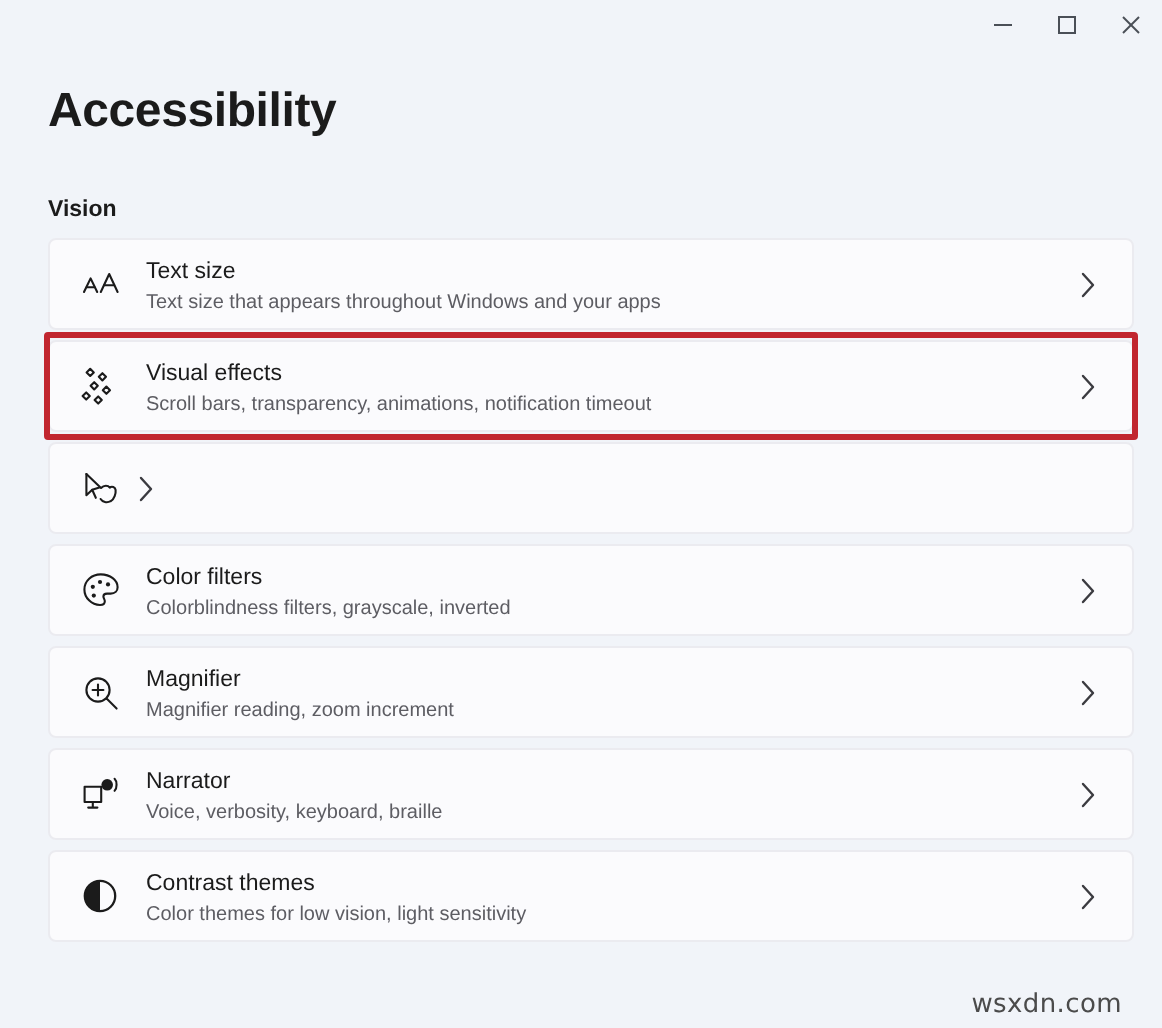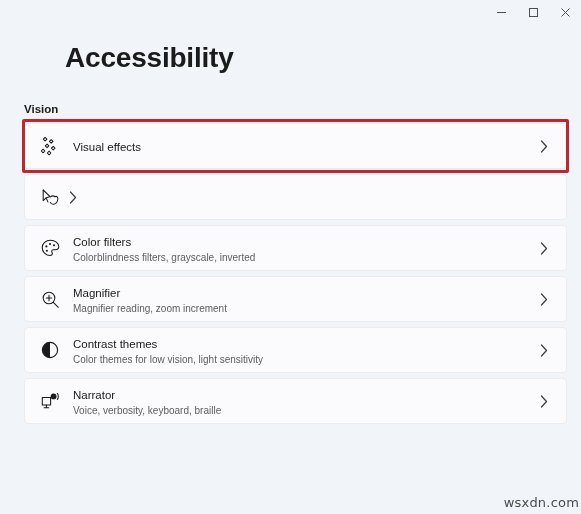--- a/index.html
+++ b/index.html
@@ -33,27 +33,26 @@
     color: #4a4f57;
   }
   .win-btn svg { display: block; }
 
   
   .content {
     padding: 0 14px 0 24px;
   }
 
   .page-title {
-    font-size: 28px;
+    font-size: 24px;
     font-weight: 600;
     letter-spacing: -0.2px;
     color: #1b1b1b;
     margin-top: 20px;
     line-height: 1;
-    margin-left: 41px;
   }
 
   .section-label {
     font-size: 11.5px;
     font-weight: 600;
     color: #1b1b1b;
     margin-top: 31px;
     margin-bottom: 8px;
   }
 
@@ -127,21 +126,21 @@
     width: 547px;
     height: 54px;
     border: 3px solid #c1262f;
     border-radius: 2px;
     pointer-events: none;
   }
 
   
   .watermark {
     position: absolute;
-    right: 2px;
+    right: 20px;
     bottom: 4px;
     font-size: 13px;
     color: #4b4b4b;
     font-family: "DejaVu Sans", sans-serif;
     letter-spacing: 0.2px;
   }
 </style>
 </head>
 <body>
 
@@ -165,35 +164,57 @@
 </div>
 
 <div class="content">
 
   <h1 class="page-title">Accessibility</h1>
 
   <div class="section-label">Vision</div>
 
   <div class="list">
 
+    <div class="card-wrap">
+      <div class="card">
+        <span class="card-icon">
+          <svg width="19" height="16" viewBox="0 0 19 16" fill="none" stroke="currentColor" stroke-width="1.05" stroke-linecap="round" stroke-linejoin="round">
+            <path d="M1 12 L4.3 5.2 L7.6 12"></path>
+              <path d="M2.35 9.6 H6.25"></path>
+            <path d="M9.4 12 L13.6 3 L17.8 12"></path>
+              <path d="M11.1 8.6 H16.1"></path>
+          </svg>
+        </span>
+        <span class="card-text">
+          <span class="card-title">Text size</span>
+          <span class="card-sub" style="display:block">Text size that appears throughout Windows and your apps</span>
+        </span>
+        <span class="chevron">
+          <svg width="8" height="13" viewBox="0 0 8 13" fill="none" stroke="currentColor" stroke-width="1.2" stroke-linecap="round" stroke-linejoin="round">
+              <path d="M1.5 1 L6.5 6.5 L1.5 12"></path>
+            </svg>
+        </span>
+      </div>
+    </div>
 
     <div class="card-wrap">
       <div class="card">
         <span class="card-icon">
           <svg width="20" height="20" viewBox="0 0 20 20" fill="none" stroke="currentColor" stroke-width="1.05" stroke-linejoin="round">
             <path d="M5.1 1.4 L6.9 3.2 L5.1 5.0 L3.3 3.2 Z"></path>
             <path d="M11.2 3.6 L13.0 5.4 L11.2 7.2 L9.4 5.4 Z"></path>
             <path d="M7.1 8.1 L8.9 9.9 L7.1 11.7 L5.3 9.9 Z"></path>
             <path d="M13.2 10.3 L15.0 12.1 L13.2 13.9 L11.4 12.1 Z"></path>
             <path d="M3.1 13.2 L4.9 15.0 L3.1 16.8 L1.3 15.0 Z"></path>
             <path d="M9.1 15.2 L10.9 17.0 L9.1 18.8 L7.3 17.0 Z"></path>
           </svg>
         </span>
         <span class="card-text">
           <span class="card-title">Visual effects</span>
+          <span class="card-sub" style="display:block">Scroll bars, transparency, animations, notification timeout</span>
         </span>
         <span class="chevron">
           <svg width="8" height="13" viewBox="0 0 8 13" fill="none" stroke="currentColor" stroke-width="1.2" stroke-linecap="round" stroke-linejoin="round">
               <path d="M1.5 1 L6.5 6.5 L1.5 12"></path>
             </svg>
         </span>
       </div>
       <div class="highlight-box"></div>
     </div>
 
@@ -255,55 +276,55 @@
           <svg width="8" height="13" viewBox="0 0 8 13" fill="none" stroke="currentColor" stroke-width="1.2" stroke-linecap="round" stroke-linejoin="round">
               <path d="M1.5 1 L6.5 6.5 L1.5 12"></path>
             </svg>
         </span>
       </div>
     </div>
 
     <div class="card-wrap">
       <div class="card">
         <span class="card-icon">
-          <svg width="18" height="18" viewBox="0 0 18 18" fill="none">
-            <circle cx="9" cy="9" r="7.6" fill="none" stroke="currentColor" stroke-width="1.15"></circle>
-            <path d="M9 1.4 A7.6 7.6 0 0 0 9 16.6 Z" fill="currentColor"></path>
-          </svg>
-        </span>
-        <span class="card-text">
-          <span class="card-title">Contrast themes</span>
-          <span class="card-sub" style="display:block">Color themes for low vision, light sensitivity</span>
-        </span>
-        <span class="chevron">
-          <svg width="8" height="13" viewBox="0 0 8 13" fill="none" stroke="currentColor" stroke-width="1.2" stroke-linecap="round" stroke-linejoin="round">
-              <path d="M1.5 1 L6.5 6.5 L1.5 12"></path>
-            </svg>
-        </span>
-      </div>
-    </div>
-
-    <div class="card-wrap">
-      <div class="card">
-        <span class="card-icon">
           <svg width="19" height="19" viewBox="0 0 19 19" fill="none" stroke="currentColor" stroke-width="1.05" stroke-linecap="round" stroke-linejoin="round">
             <path d="M1.3 5.4 H9.6 V13.0 H1.3 Z"></path>
             <path d="M5.4 13.0 V15.8 M3.1 15.8 H7.7"></path>
             <circle cx="12.6" cy="4.4" r="2.9" fill="currentColor" stroke="none"></circle>
             <path d="M16.3 1.4 C17.6 2.6 17.6 6.2 16.3 7.4"></path>
           </svg>
         </span>
         <span class="card-text">
           <span class="card-title">Narrator</span>
           <span class="card-sub" style="display:block">Voice, verbosity, keyboard, braille</span>
         </span>
         <span class="chevron">
           <svg width="8" height="13" viewBox="0 0 8 13" fill="none" stroke="currentColor" stroke-width="1.2" stroke-linecap="round" stroke-linejoin="round">
               <path d="M1.5 1 L6.5 6.5 L1.5 12"></path>
             </svg>
         </span>
       </div>
     </div>
 
+    <div class="card-wrap">
+      <div class="card">
+        <span class="card-icon">
+          <svg width="18" height="18" viewBox="0 0 18 18" fill="none">
+            <circle cx="9" cy="9" r="7.6" fill="none" stroke="currentColor" stroke-width="1.15"></circle>
+            <path d="M9 1.4 A7.6 7.6 0 0 0 9 16.6 Z" fill="currentColor"></path>
+          </svg>
+        </span>
+        <span class="card-text">
+          <span class="card-title">Contrast themes</span>
+          <span class="card-sub" style="display:block">Color themes for low vision, light sensitivity</span>
+        </span>
+        <span class="chevron">
+          <svg width="8" height="13" viewBox="0 0 8 13" fill="none" stroke="currentColor" stroke-width="1.2" stroke-linecap="round" stroke-linejoin="round">
+              <path d="M1.5 1 L6.5 6.5 L1.5 12"></path>
+            </svg>
+        </span>
+      </div>
+    </div>
+
   </div>
 </div>
 
 <div class="watermark">wsxdn.com</div>
 
 </body></html>

